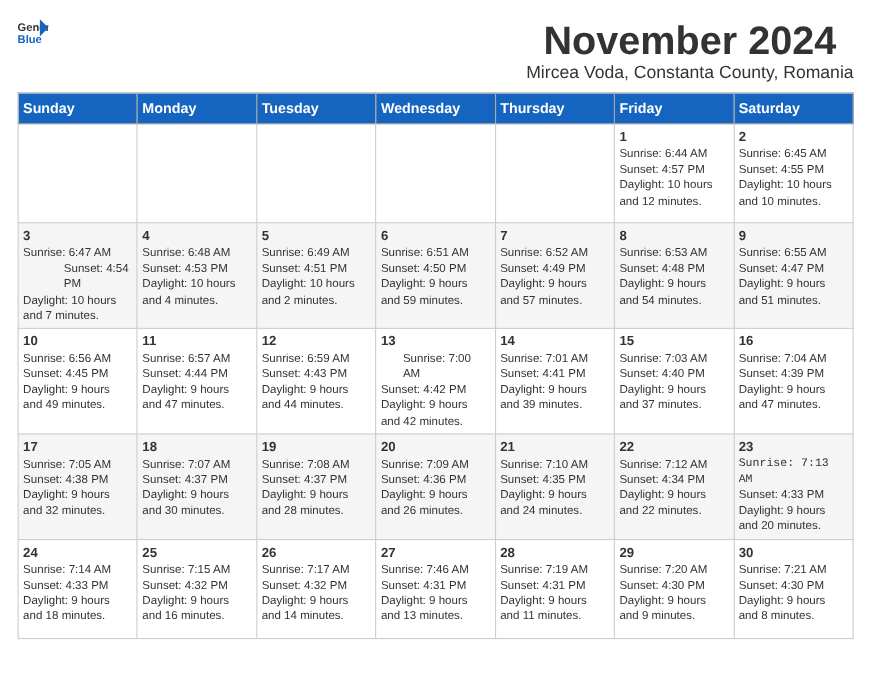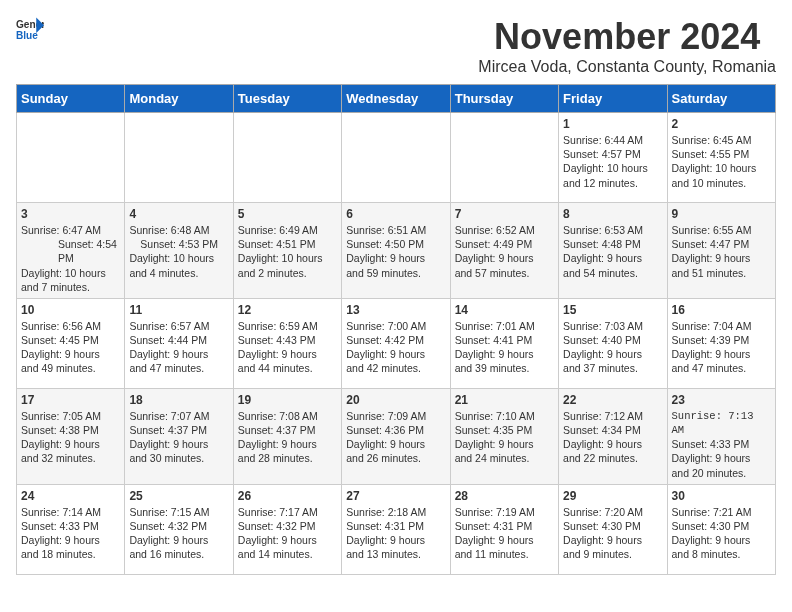--- a/index.html
+++ b/index.html
@@ -117,21 +117,21 @@
         <td>
           <span class="day-num">3</span>
           <div style="line-height: 1.35;">Sunrise: 6:47 AM</div>
           <div style="line-height: 1.35; margin-left: 37px;">Sunset: 4:54 PM</div>
           <div style="line-height: 1.35;">Daylight: 10 hours</div>
           <div style="line-height: 1.35;">and 7 minutes.</div>
         </td>
         <td>
           <span class="day-num">4</span>
           <div style="line-height: 1.35;">Sunrise: 6:48 AM</div>
-          <div style="line-height: 1.35; text-align: center;">Sunset: 4:53 PM</div>
+          <div style="line-height: 1.35;">Sunset: 4:53 PM</div>
           <div style="line-height: 1.35;">Daylight: 10 hours</div>
           <div style="line-height: 1.35;">and 4 minutes.</div>
         </td>
         <td>
           <span class="day-num">5</span>
           <div style="line-height: 1.35;">Sunrise: 6:49 AM</div>
           <div style="line-height: 1.35;">Sunset: 4:51 PM</div>
           <div style="line-height: 1.35;">Daylight: 10 hours</div>
           <div style="line-height: 1.35;">and 2 minutes.</div>
         </td>
@@ -181,21 +181,21 @@
         </td>
         <td>
           <span class="day-num">12</span>
           <div style="line-height: 1.35;">Sunrise: 6:59 AM</div>
           <div style="line-height: 1.35;">Sunset: 4:43 PM</div>
           <div style="line-height: 1.35;">Daylight: 9 hours</div>
           <div style="line-height: 1.35;">and 44 minutes.</div>
         </td>
         <td>
           <span class="day-num">13</span>
-          <div style="line-height: 1.35;">Sunrise: 7:00 AM</div>
+          <div style="line-height: 1.35; margin-left: 20px;">Sunrise: 7:00 AM</div>
           <div style="line-height: 1.35;">Sunset: 4:42 PM</div>
           <div style="line-height: 1.35;">Daylight: 9 hours</div>
           <div style="line-height: 1.35;">and 42 minutes.</div>
         </td>
         <td>
           <span class="day-num">14</span>
           <div style="line-height: 1.35;">Sunrise: 7:01 AM</div>
           <div style="line-height: 1.35;">Sunset: 4:41 PM</div>
           <div style="line-height: 1.35;">Daylight: 9 hours</div>
           <div style="line-height: 1.35;">and 39 minutes.</div>
@@ -283,21 +283,21 @@
         </td>
         <td>
           <span class="day-num">26</span>
           <div style="line-height: 1.35;">Sunrise: 7:17 AM</div>
           <div style="line-height: 1.35;">Sunset: 4:32 PM</div>
           <div style="line-height: 1.35;">Daylight: 9 hours</div>
           <div style="line-height: 1.35;">and 14 minutes.</div>
         </td>
         <td>
           <span class="day-num">27</span>
-          <div style="line-height: 1.35;">Sunrise: 2:18 AM</div>
+          <div style="line-height: 1.35;">Sunrise: 7:46 AM</div>
           <div style="line-height: 1.35;">Sunset: 4:31 PM</div>
           <div style="line-height: 1.35;">Daylight: 9 hours</div>
           <div style="line-height: 1.35;">and 13 minutes.</div>
         </td>
         <td>
           <span class="day-num">28</span>
           <div style="line-height: 1.35;">Sunrise: 7:19 AM</div>
           <div style="line-height: 1.35;">Sunset: 4:31 PM</div>
           <div style="line-height: 1.35;">Daylight: 9 hours</div>
           <div style="line-height: 1.35;">and 11 minutes.</div>

